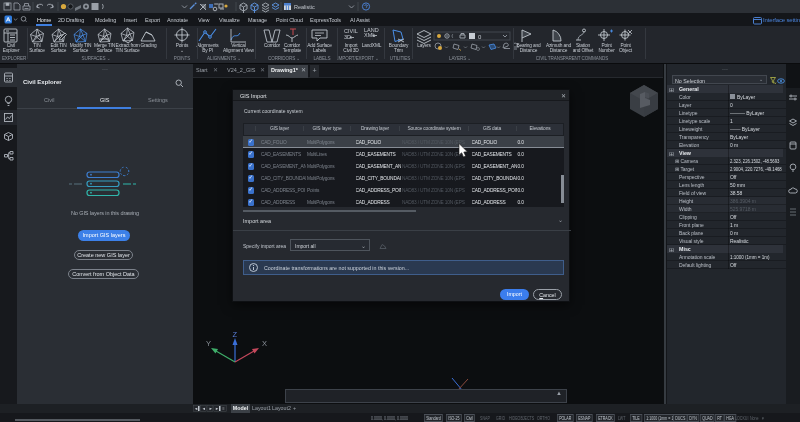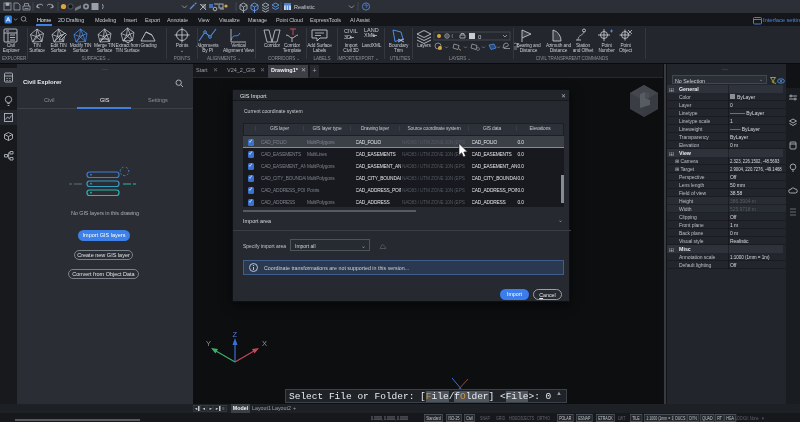--- a/index.html
+++ b/index.html
@@ -347,21 +347,20 @@
         <text x="3" y="24" font-size="7.5" fill="#8a9099" font-family="Liberation Sans">Y</text>
         <text x="59" y="24" font-size="7.5" fill="#8a9099" font-family="Liberation Sans">X</text>
       </svg>
 
       <svg class="abs" style="left:255px;top:311px" width="24" height="18" viewBox="0 0 24 18">
         <line x1="4" y1="3" x2="14" y2="15" stroke="#3a6fd8" stroke-width="1"></line>
         <line x1="20" y1="4" x2="10" y2="15" stroke="#8b4a3c" stroke-width="1"></line>
       </svg>
 
       <div class="abs" style="left:92px;top:325px;width:282px;height:14px;background:#1f2227;border:1px solid #3d424a;"></div>
-      <div class="abs" style="left:96px;top:327px;font-family:'Liberation Mono',monospace;font-size:9.5px;color:#e8ebef;white-space:pre;">Select File or Folder: [<span style="background:#4e545c;"><span style="color:#d09540;">F</span>ile</span>/<span style="background:#4e545c;">f<span style="color:#d09540;">O</span>lder</span>] &lt;<span style="background:#4e545c;">File</span>&gt;: 0</div>
       <div class="abs" style="left:363px;top:326px;font-size:6px;color:#9aa0a8;">▲</div>
 
       <div class="abs" style="left:39px;top:25px;width:338px;height:213px;background:#26292f;border:1px solid #0e1013;box-shadow:0 3px 10px rgba(0,0,0,0.55);">
         <div class="abs" style="left:0;top:0;width:336px;height:11px;background:#222529;border-bottom:1px solid #17191d;"></div>
         <div class="abs" style="left:7px;top:2.5px;font-size:5.5px;color:#dfe2e6;">GIS Import</div>
         <div class="abs" style="left:328px;top:2px;font-size:6px;color:#aab0b7;">✕</div>
         <div class="abs" style="left:11px;top:18px;font-size:5px;color:#c9ced4;">Current coordinate system</div>
 
         <div class="abs" style="left:10px;top:33px;width:321px;height:13px;background:#2c3038;border:1px solid #1c1f24;"></div>
         <div class="abs" style="left:10px;top:46px;width:321px;height:71px;background:#17191e;"></div>

